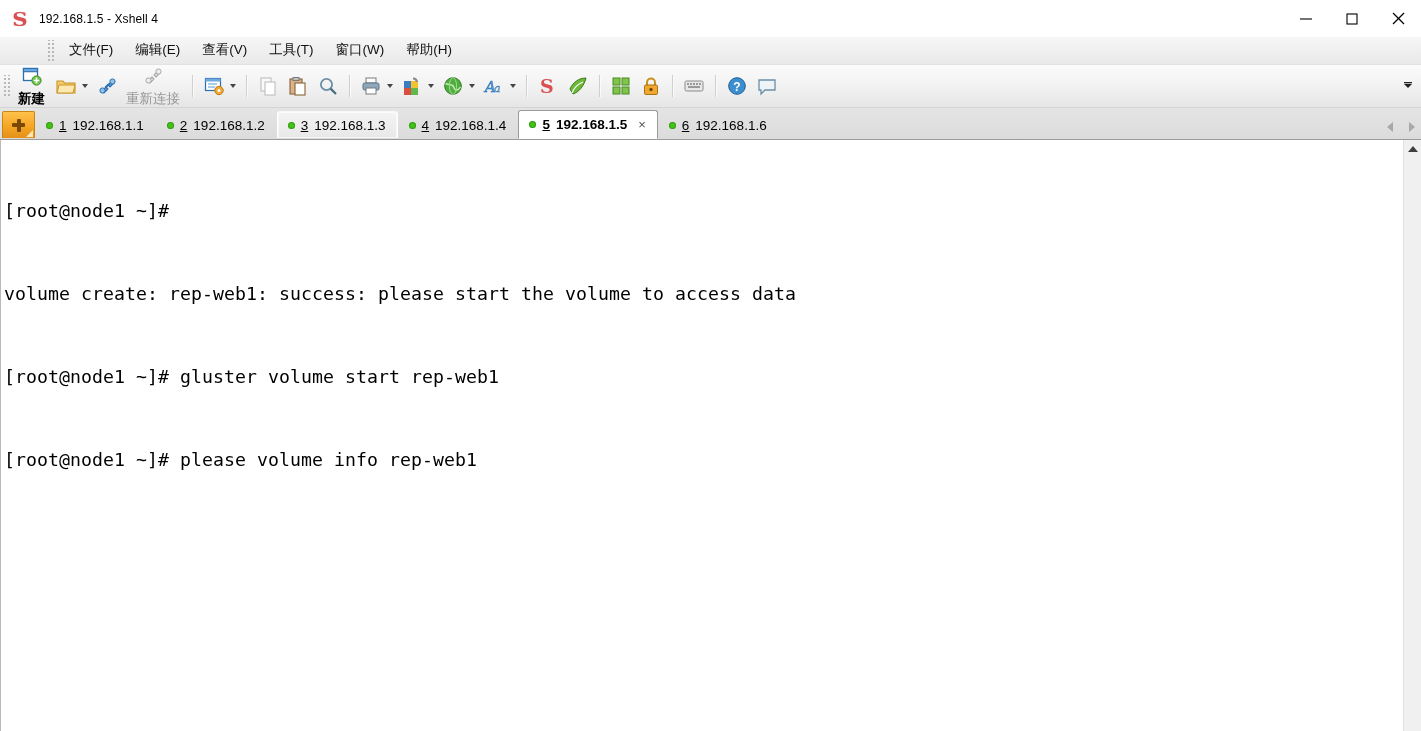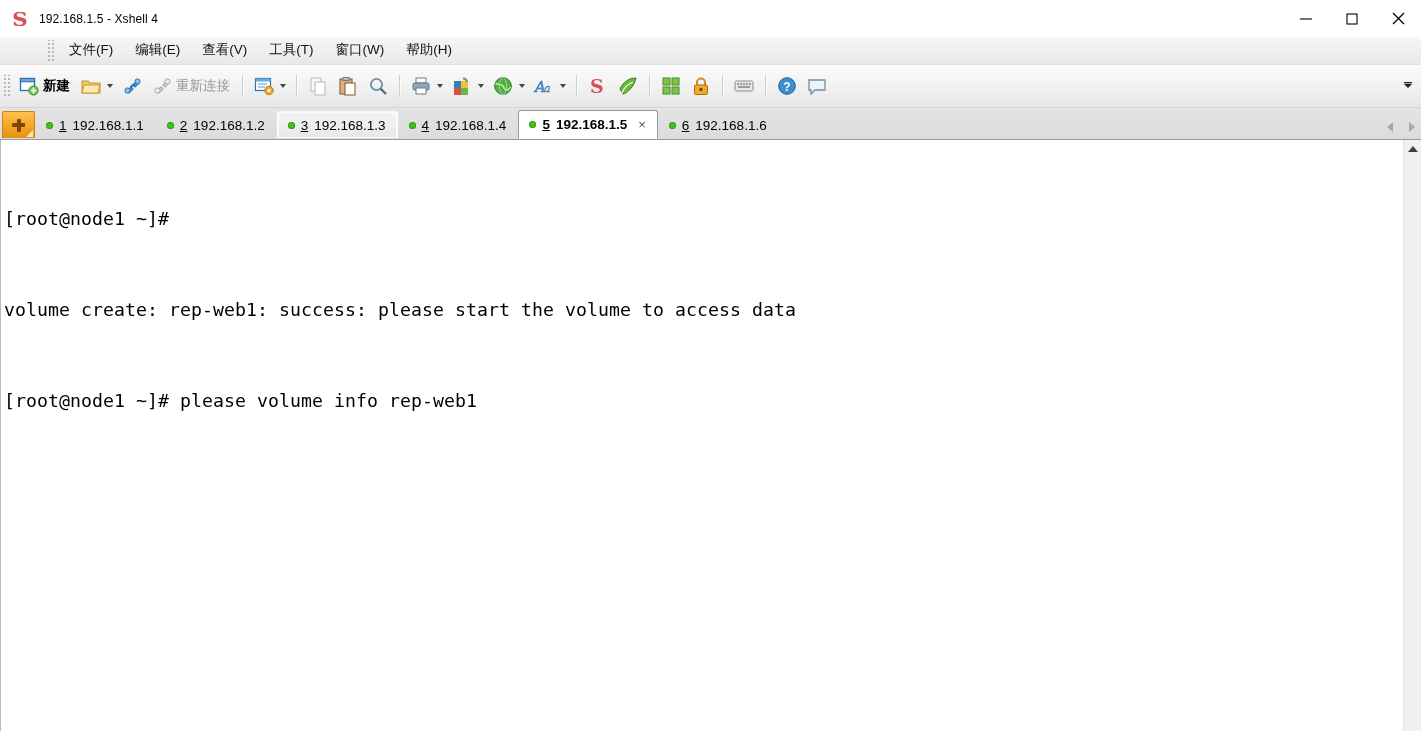--- a/index.html
+++ b/index.html
@@ -69,21 +69,21 @@
     height: 43px; flex: 0 0 43px;
     background: linear-gradient(to bottom,#fbfbfb 0%, #f2f2f2 50%, #e6e6e6 100%);
     border-bottom: 1px solid #d4d4d4;
     display: flex; align-items: center;
     position: relative;
   }
   .tb-btn {
     height: 34px; display: flex; align-items: center; justify-content: center;
     padding: 0 4px; gap: 3px; position: relative;
   }
-  .tb-btn.withlabel { padding: 0 6px 0 4px; }
+  .tb-btn.withlabel { padding: 0 6px 0 4px; flex-direction: column; }
   .tb-label { font-size: 13.5px; color: #000; white-space: nowrap; font-weight: 600; }
   .tb-label.dim { color: #999; font-weight: 400; font-family: Liberation Serif, serif; }
   .tb-sep { width: 1px; height: 22px; background: #cfcfcf; margin: 0 6px; box-shadow: 1px 0 0 #fbfbfb; }
   .caret { width: 0; height: 0; border-left: 3.5px solid transparent; border-right: 3.5px solid transparent; border-top: 4px solid #444; margin-left: 2px; }
   .ico { width: 22px; height: 22px; position: relative; display: block; }
   .tb-overflow { position: absolute; right: 7px; top: 50%; transform: translateY(-50%); }
 
   
   .tabbar {
     height: 32px; flex: 0 0 32px;
@@ -157,21 +157,21 @@
     font-family: "DejaVu Sans Mono", "Liberation Mono", monospace;
     font-size: 18.2px;
     line-height: 27.6px;
     letter-spacing: 0.05px;
     padding: 2px 0 0 3px;
     border-left: 1px solid #b9b9b9;
     white-space: pre;
     overflow: hidden;
     position: relative;
   }
-  .term-line { height: 27.6px; margin-top: 8px; }
+  .term-line { height: 27.6px; }
   
   .vscroll {
     width: 18px; flex: 0 0 18px;
     background: #f0f0f0;
     border-left: 1px solid #e0e0e0;
     position: relative;
     display: flex; flex-direction: column;
   }
   .vs-arrow {
     height: 17px; display: flex; align-items: center; justify-content: center;
@@ -494,20 +494,21 @@
     <div class="tab-scrollers">
       <span class="tri-l"></span>
       <span class="tri-r"></span>
     </div>
   </div>
 
   <div class="termwrap">
     <div class="terminal">
       <div class="term-line">[root@node1 ~]#</div>
       <div class="term-line">volume create: rep-web1: success: please start the volume to access data</div>
+      <div class="term-line">[root@node1 ~]# gluster volume start rep-web1</div>
       <div class="term-line">[root@node1 ~]# please volume info rep-web1</div>
       <div class="term-line"></div>
       
       
       
       
       
       
       
       

